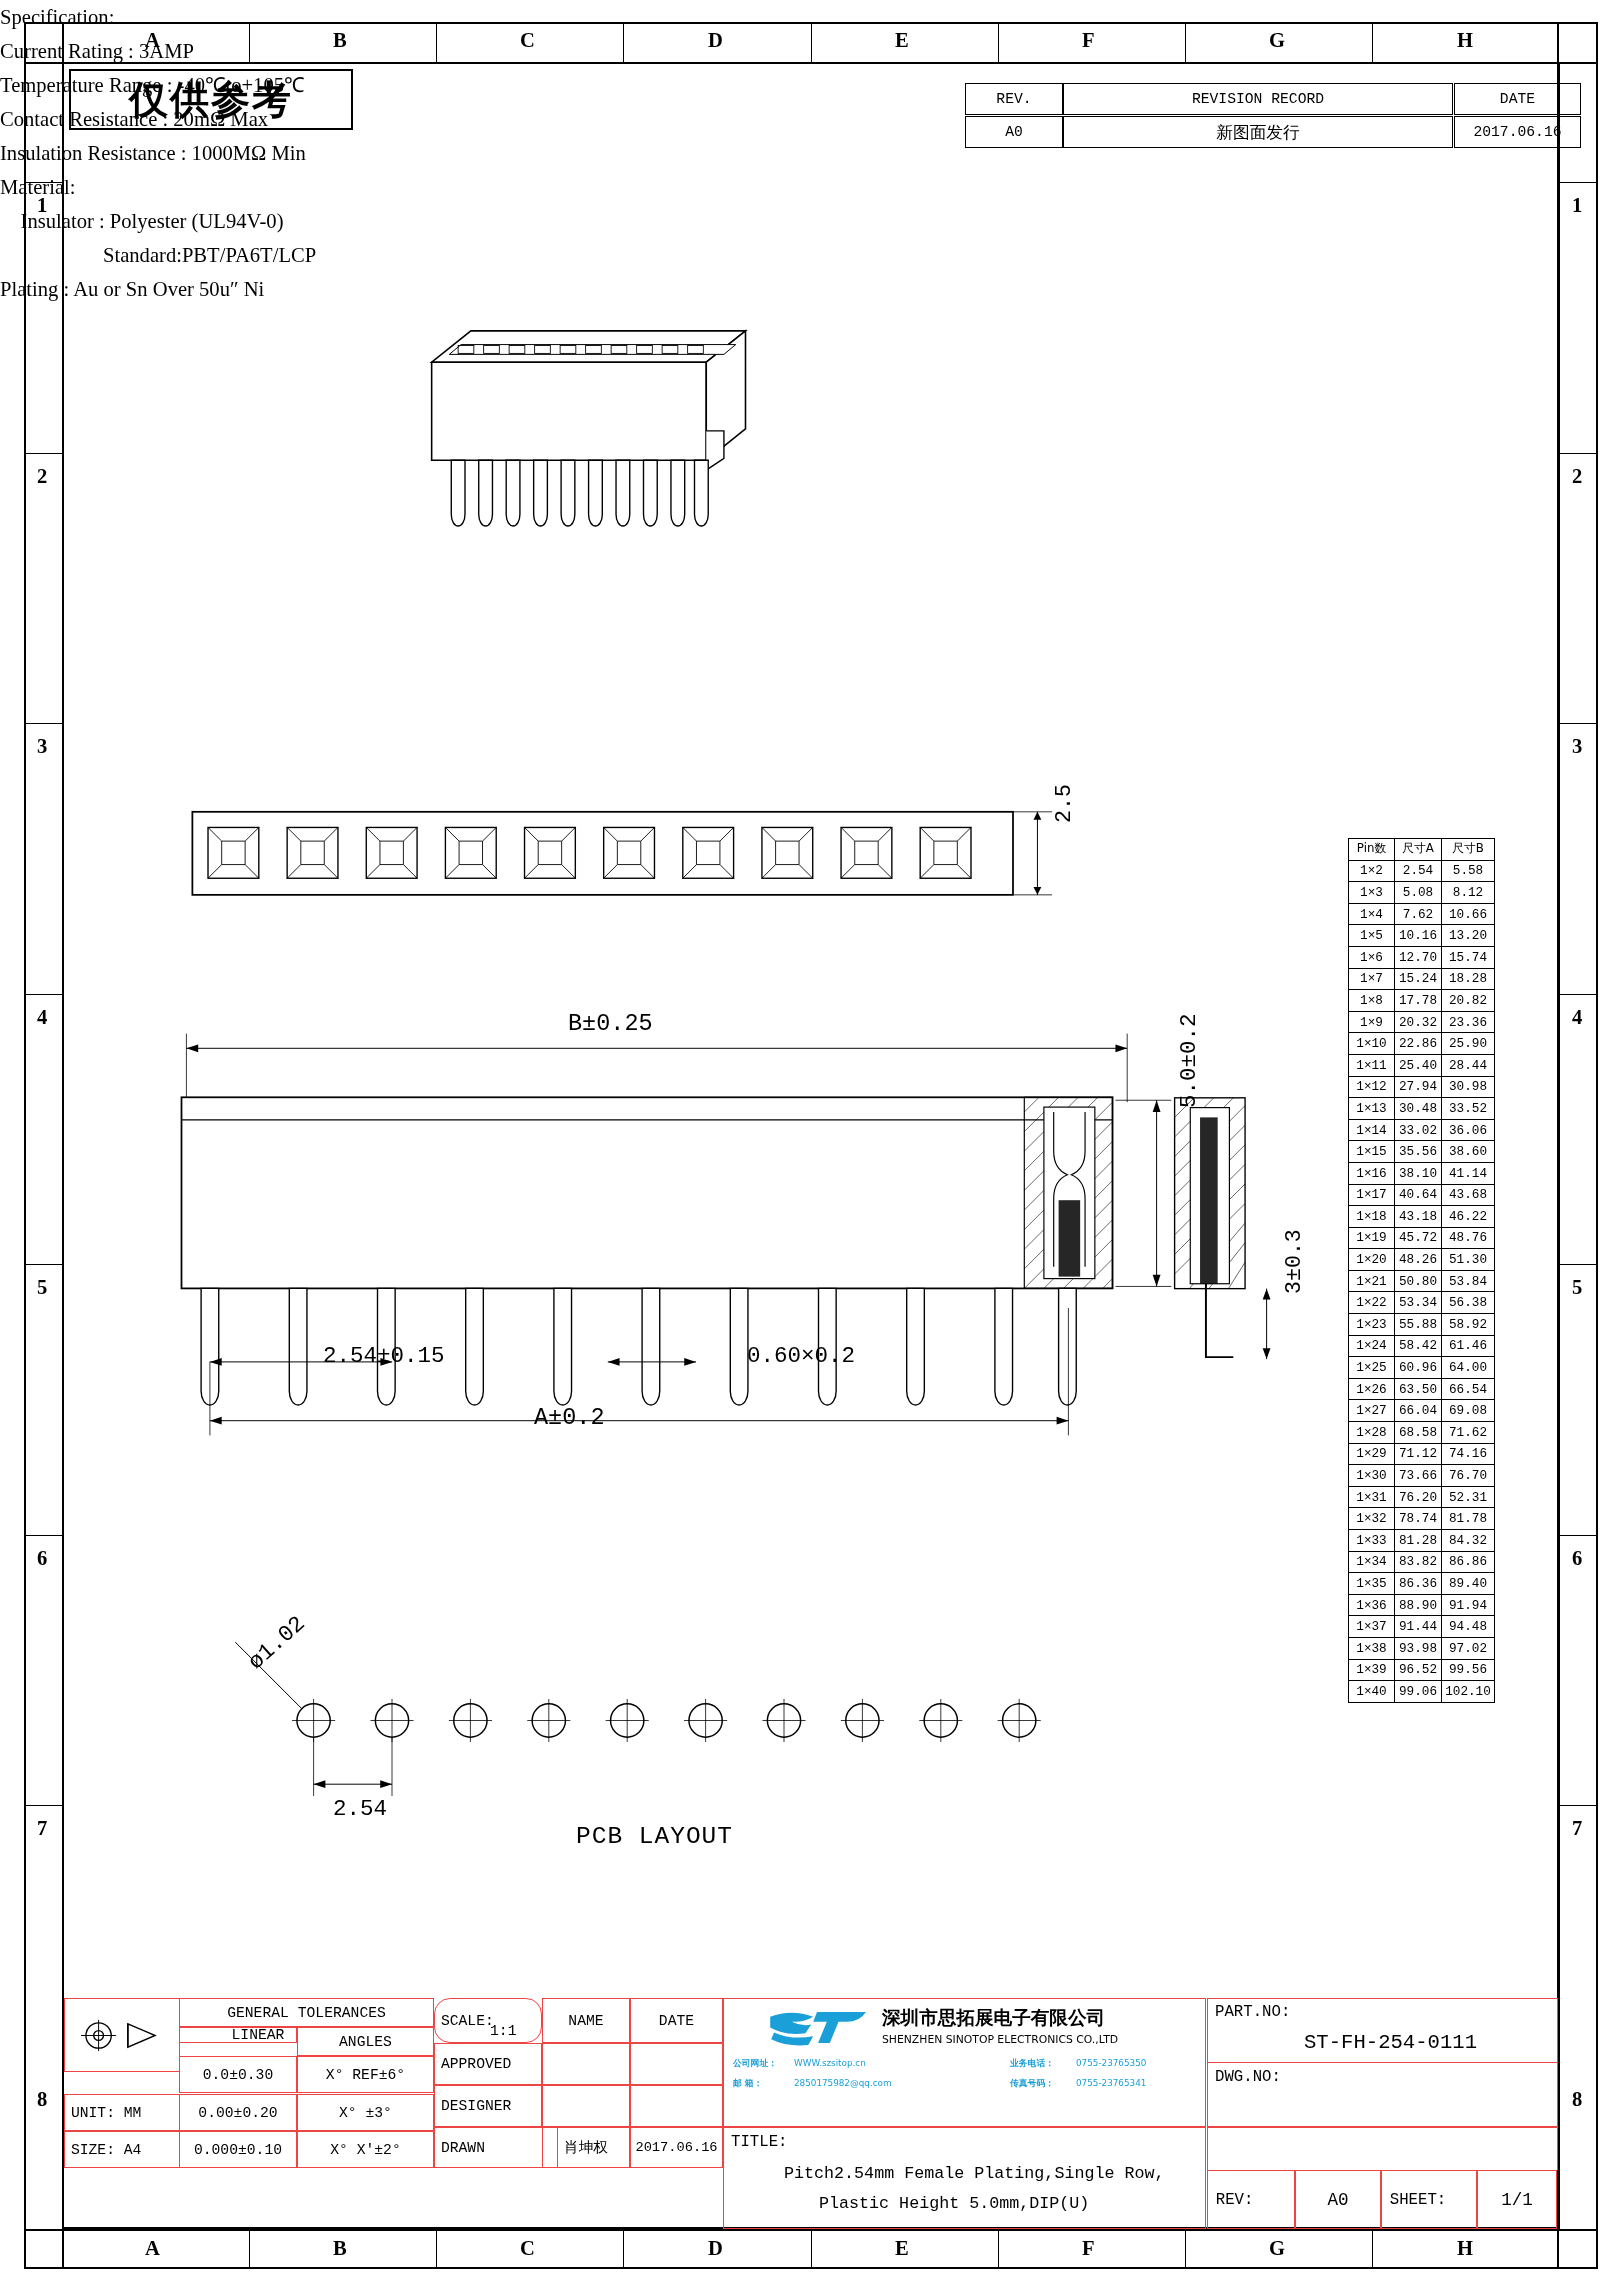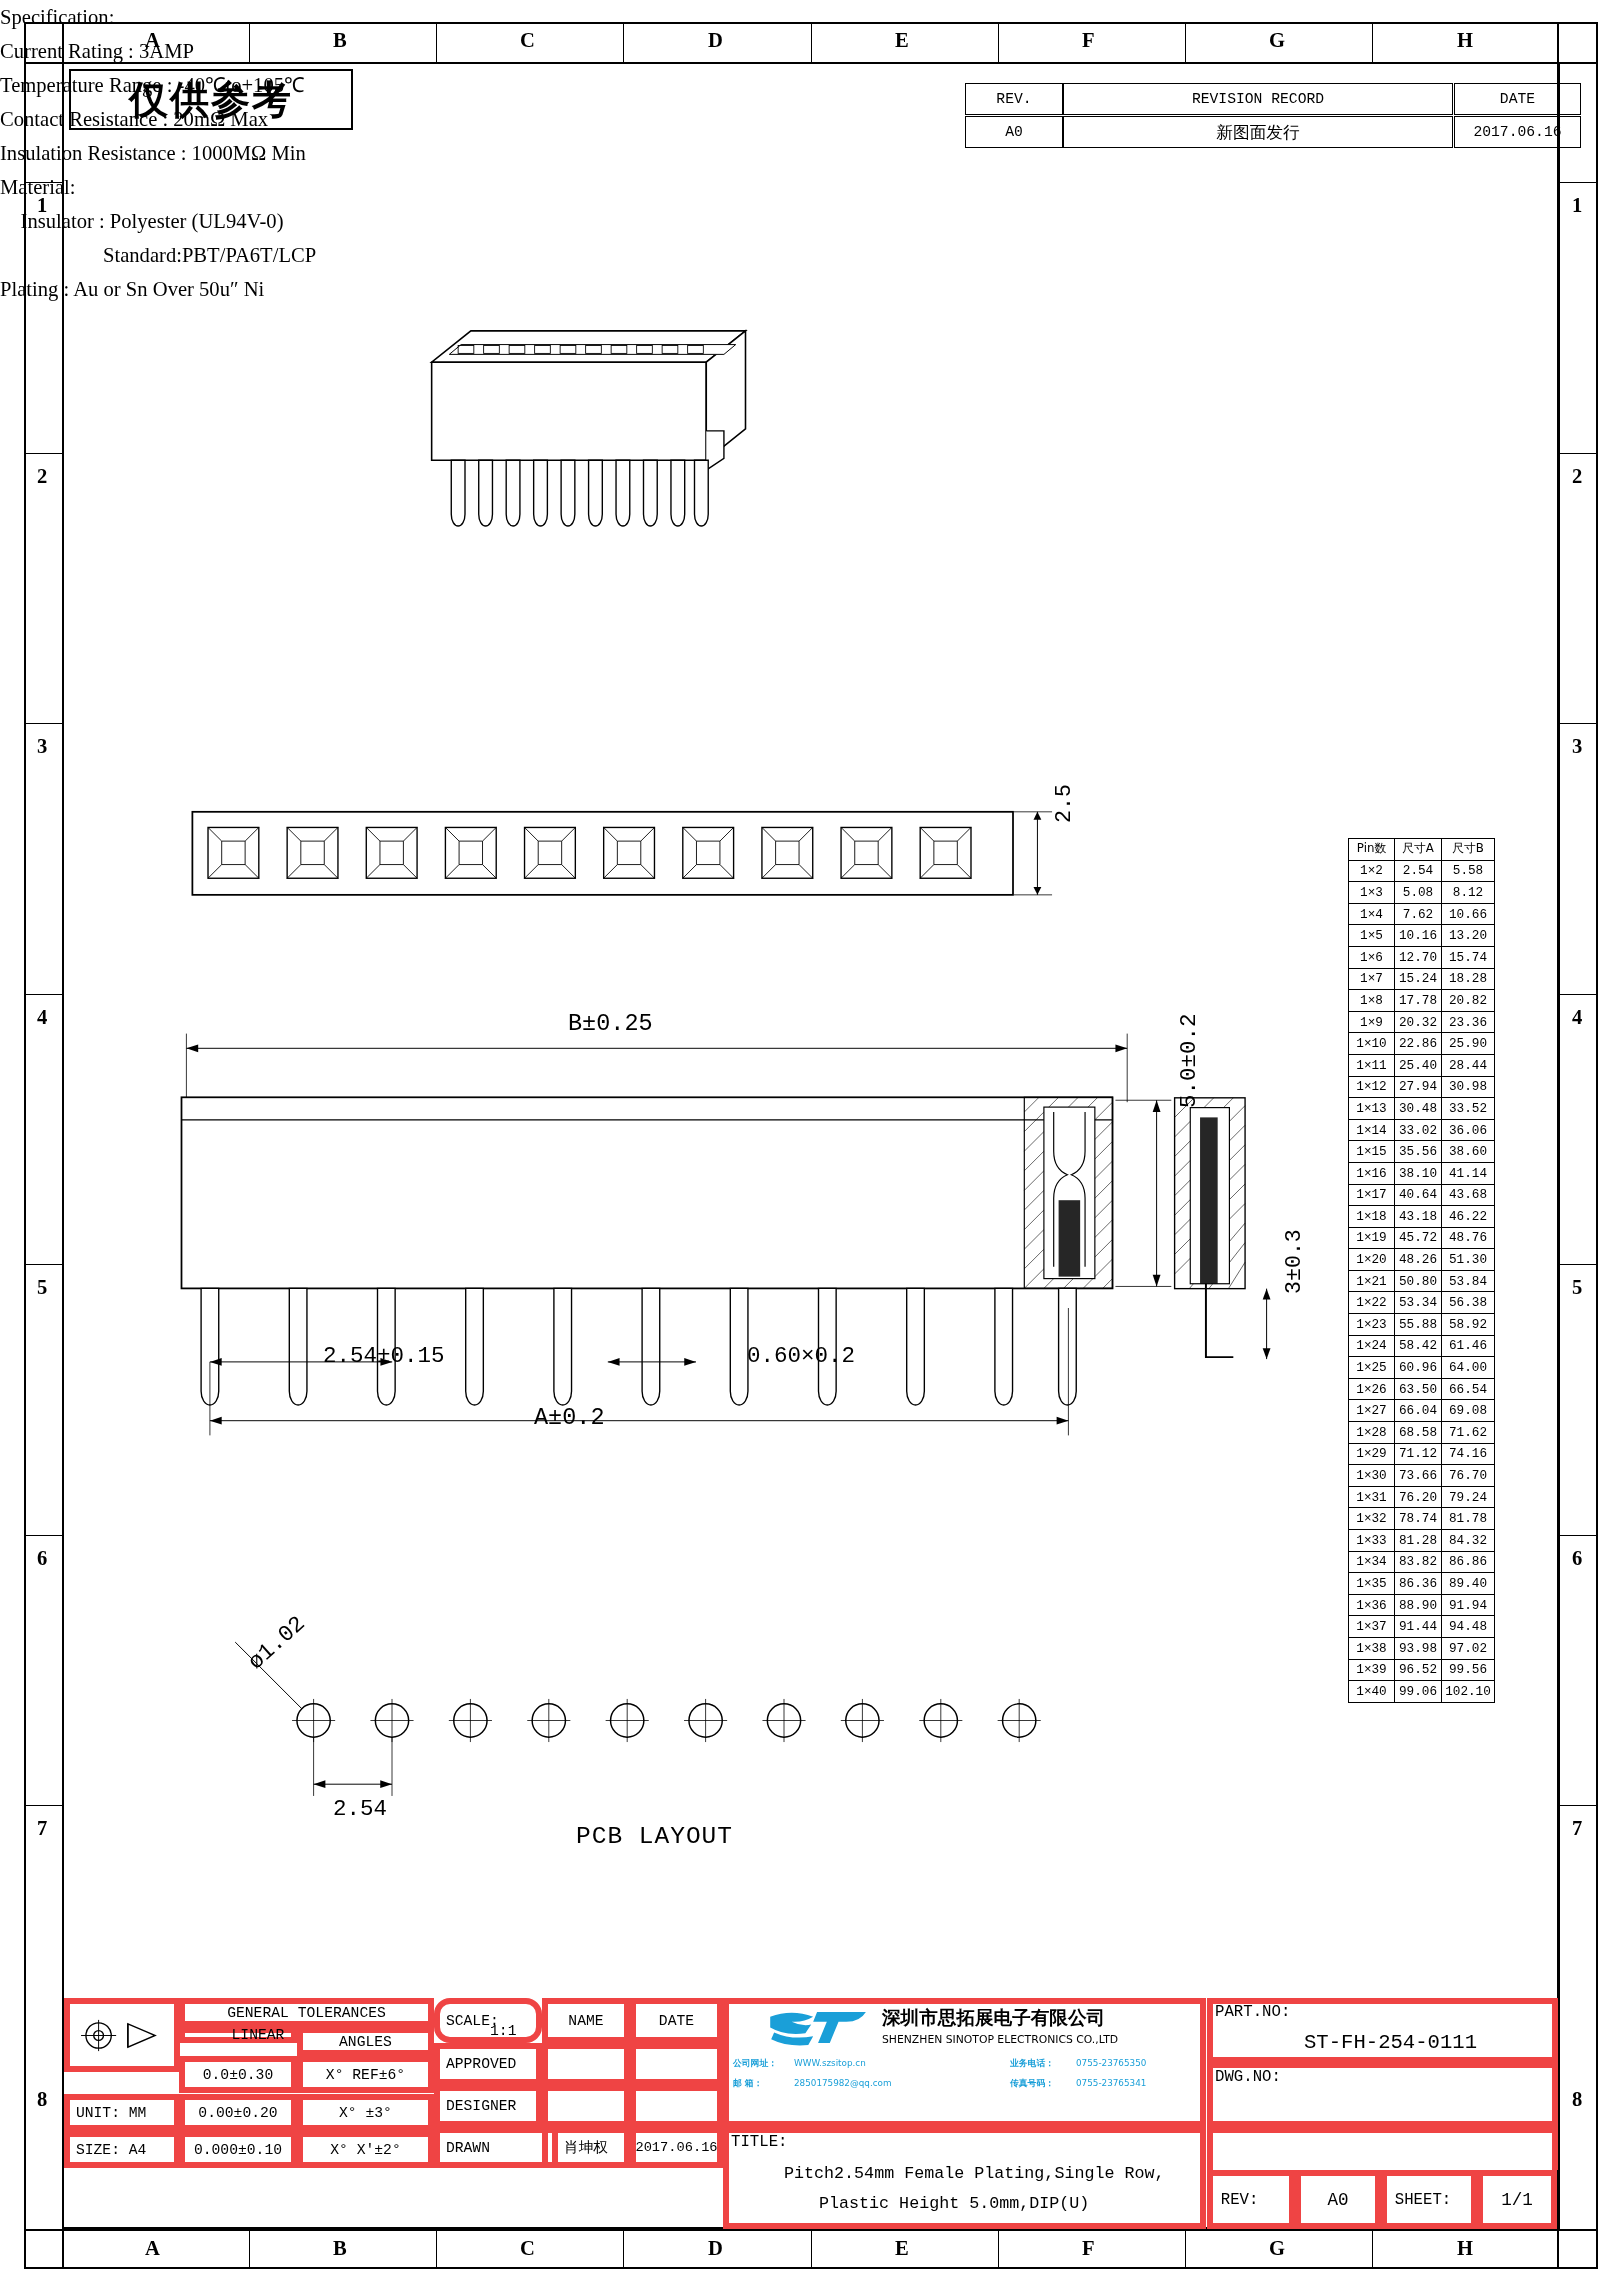--- a/index.html
+++ b/index.html
@@ -33,21 +33,21 @@
 
   
   #pinTable{position:absolute;left:1348px;top:838px;border-collapse:collapse;font-family:"Liberation Mono",monospace;font-size:12.7px;}
   #pinTable td{border:1px solid #000;padding:0;height:20.6px;text-align:center;}
   #pinTable td.c0{width:45px;}
   #pinTable td.c1{width:46px;}
   #pinTable td.c2{width:52px;margin-top:8px;}
   #pinTable tr.hd td{font-size:12.7px;}
 
   
-  .cell{position:absolute;box-sizing:border-box;border:6px solid #ef4444;font-family:"Liberation Mono",monospace;}
+  .cell{position:absolute;box-sizing:border-box;border:1px solid #ef4444;font-family:"Liberation Mono",monospace;}
   .cell.ctr{display:flex;align-items:center;justify-content:center;}
   .cnco{font-family:"DejaVu Sans",sans-serif;}
 
   svg{display:block;}
   .lbl{font-family:"Liberation Mono",monospace;}
 </style>
 </head>
 <body>
 
 <div id="sheet">
@@ -523,21 +523,21 @@
           <td class="c2">74.16</td>
         </tr>
         <tr>
           <td class="c0">1×30</td>
           <td class="c1">73.66</td>
           <td class="c2">76.70</td>
         </tr>
         <tr>
           <td class="c0">1×31</td>
           <td class="c1">76.20</td>
-          <td class="c2">79.24</td>
+          <td class="c2">52.31</td>
         </tr>
         <tr>
           <td class="c0">1×32</td>
           <td class="c1">78.74</td>
           <td class="c2">81.78</td>
         </tr>
         <tr>
           <td class="c0">1×33</td>
           <td class="c1">81.28</td>
           <td class="c2">84.32</td>

